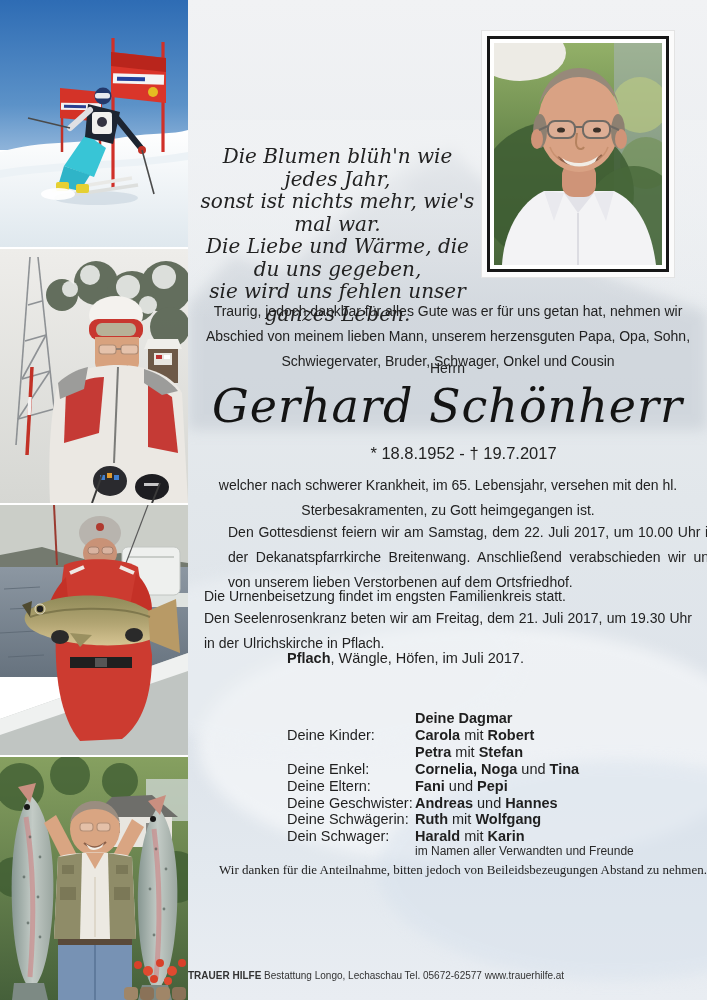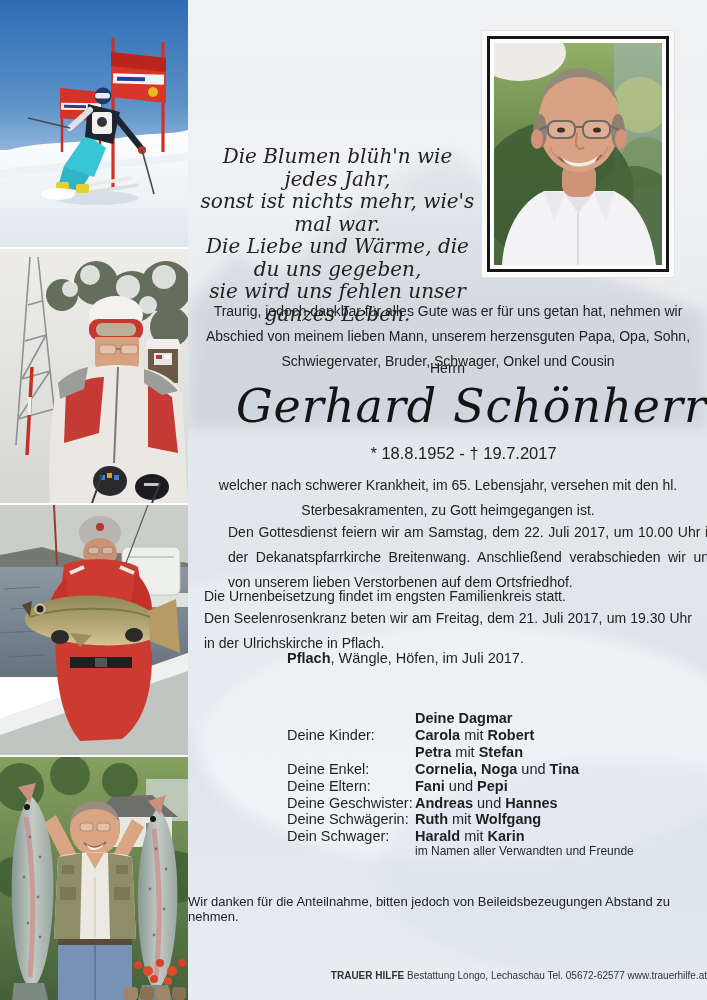--- a/index.html
+++ b/index.html
@@ -20,38 +20,38 @@
   .poem{left:7px;top:145px;width:285px;text-align:center;
         font-family:"DejaVu Serif",serif;font-style:italic;font-weight:500;
         font-size:20px;line-height:22.5px;color:#222;}
   .portrait-frame{left:294px;top:31px;width:182px;background:#fbfbfb;padding:5px;
         box-shadow:0 0 0 1px #e3e3e3;}
   .portrait-black{border:3px solid #161616;background:#fff;padding:4px;}
   .portrait-black svg{display:block;width:168px;height:222px;}
   .body-text{font-size:14px;line-height:25px;color:#222;}
   .intro{left:14px;top:299px;width:492px;text-align:center;}
   .herrn{left:0;top:360px;width:100%;text-align:center;font-size:14px;}
-  .name{left:0;top:379px;width:100%;text-align:right;
+  .name{left:0;top:379px;width:100%;text-align:center;
         font-family:"DejaVu Serif",serif;font-style:italic;font-weight:400;
         font-size:46px;color:#141414;letter-spacing:1px;}
   .dates{left:0;top:444px;width:100%;text-align:center;font-size:16.5px;color:#222;padding-left:16px;}
   .passing{left:14px;top:473px;width:492px;text-align:center;}
   .service{left:16px;top:520px;width:488px;text-align:justify;margin-left:24px;}
   .urn{left:16px;top:584px;width:492px;}
   .rosary{left:16px;top:606px;width:488px;text-align:justify;}
   .place{left:99px;top:650px;font-size:14.5px;}
   .thanks{left:99px;top:672px;font-family:"DejaVu Serif",serif;font-style:italic;
         font-weight:bold;font-size:20px;color:#1a1a1a;}
   .family{left:99px;top:710px;font-size:14.5px;line-height:16.9px;}
   .family .frow{display:flex;}
   .family .flabel{width:128px;flex:0 0 128px;}
   .family .fval b{font-weight:bold;}
   .family-note{left:227px;top:844px;font-size:12px;color:#2a2a2a;}
-  .condolence{left:0;top:894px;width:100%;text-align:left;font-size:13px;color:#222;}
-  .footer{left:0;top:970px;width:100%;text-align:right;font-size:10px;color:#333;}
+  .condolence{left:0;top:862px;width:100%;text-align:right;font-size:13px;color:#222;font-family:Liberation Serif, serif;}
+  .footer{left:0;top:970px;width:100%;text-align:left;font-size:10px;color:#333;}
   .seg b{font-weight:bold;}
 </style>
 </head>
 <body>
 
 <div class="page">
 
   <div class="photo-col">
 
     <div class="ph" style="height:247px">

